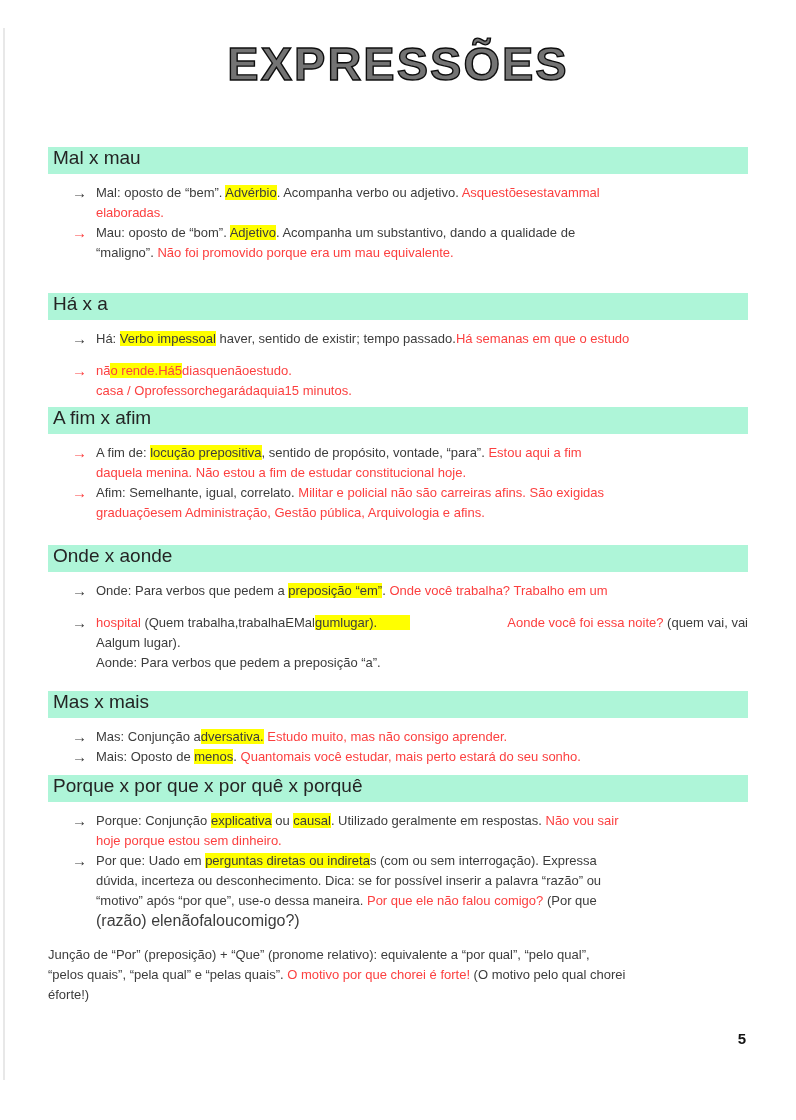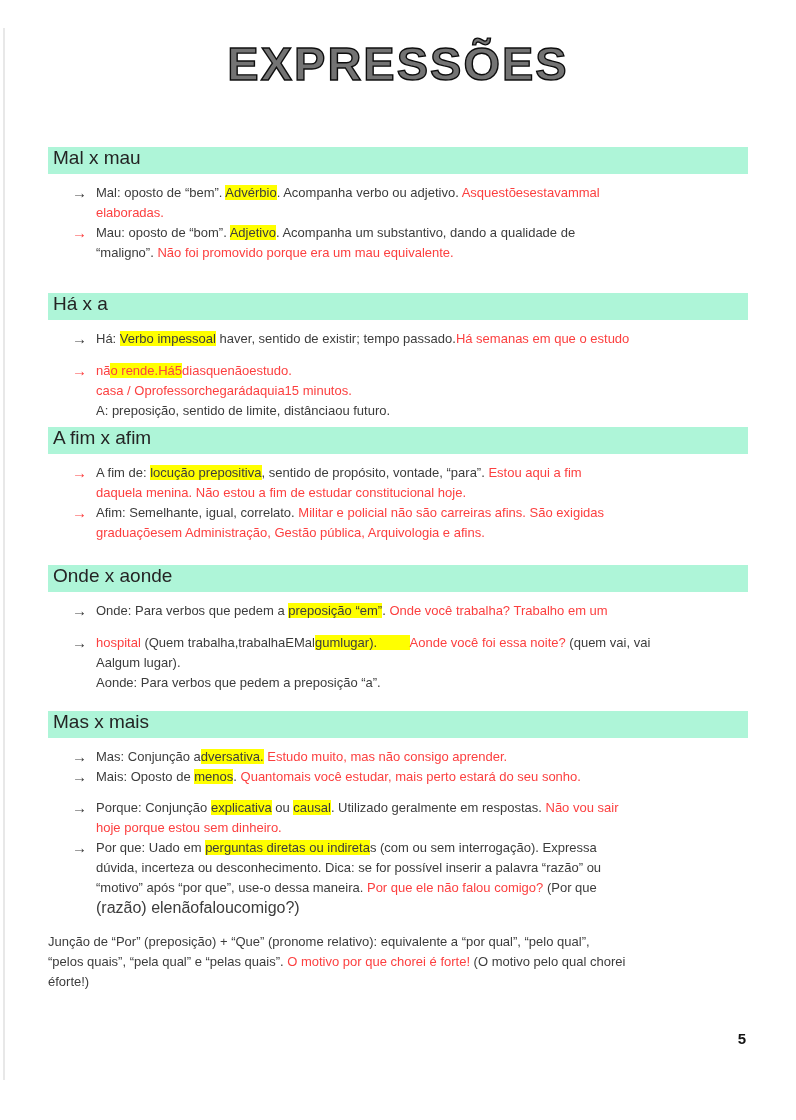--- a/index.html
+++ b/index.html
@@ -22,32 +22,32 @@
   }
   .items{padding:9px 0 2px 24px}
   .sec.no-bar .items{padding:6px 0 0 0}
   .item{display:flex;align-items:flex-start}
   .item.spaced{margin-top:12px}
   .arrow{flex:0 0 24px;font-size:15px;line-height:20px;color:#3c3c3c}
   .arrow.red{color:var(--red)}
   .content{flex:1;min-width:0}
   .line{font-size:13px;line-height:20px;color:#3c3c3c}
   .line.small{font-size:16px}
-  .line.split{display:flex;}
+  .line.split{display:flex;justify-content:space-between}
   .line.split .lpart,.line.split .rpart{white-space:pre}
   .sg{white-space:pre-wrap}
   .sg.red{color:var(--red)}
   .sg.hl{background:var(--hl)}
   .pagenum{position:absolute;top:1030px;right:50px;font-size:15px;font-weight:bold;color:#141414}
   
   .sec-0{margin-bottom:28px}
   .sec-1{margin-bottom:4px}
   .sec-2{margin-bottom:20px}
   .sec-3{margin-bottom:16px}
-  .sec-4{}
+  .sec-4{margin-bottom:6px}
   .sec-5{margin-bottom:6px}
 </style>
 </head>
 <body style="--hdr: #aef5d8; --hl: #ffff00; --red: #fc4040;">
 
 <div class="page-edge"></div>
 
 <h1 class="doc-title">EXPRESSÕES</h1>
 
 <div class="content-wrap">
@@ -83,21 +83,20 @@
             <div class="line"><span class="sg">Há: </span><span class="sg hl">Verbo impessoal</span><span class="sg"> haver, sentido de existir; tempo passado.</span><span class="sg red">Há semanas em que o estudo</span></div>
           </div>
         </div>
         <div class="item spaced">
           <span class="arrow red">→</span>
           <div class="content">
             <div class="line split">
               <span class="lpart"><span class="sg red">nã</span><span class="sg red hl">o rende.Há5</span><span class="sg red">diasquenãoestudo.</span></span>
             </div>
             <div class="line"><span class="sg red">casa / Oprofessorchegarádaquia15 minutos.</span></div>
-            <div class="line"><span class="sg">A: preposição, sentido de limite, distânciaou futuro.</span></div>
           </div>
         </div>
       </div>
     </section>
     <section class="sec sec-2">
       <div class="bar">
         <span>A fim x afim</span>
       </div>
       <div class="items">
         <div class="item">
@@ -153,20 +152,23 @@
         </div>
         <div class="item">
           <span class="arrow">→</span>
           <div class="content">
             <div class="line"><span class="sg">Mais: Oposto de </span><span class="sg hl">menos</span><span class="sg">. </span><span class="sg red">Quantomais você estudar, mais perto estará do seu sonho.</span></div>
           </div>
         </div>
       </div>
     </section>
     <section class="sec sec-5">
+      <div class="bar">
+        <span>Porque x por que x por quê x porquê</span>
+      </div>
       <div class="items">
         <div class="item">
           <span class="arrow">→</span>
           <div class="content">
             <div class="line"><span class="sg">Porque: Conjunção </span><span class="sg hl">explicativa</span><span class="sg"> ou </span><span class="sg hl">causal</span><span class="sg">. Utilizado geralmente em respostas. </span><span class="sg red">Não vou sair</span></div>
             <div class="line"><span class="sg red">hoje porque estou sem dinheiro.</span></div>
           </div>
         </div>
         <div class="item">
           <span class="arrow">→</span>

